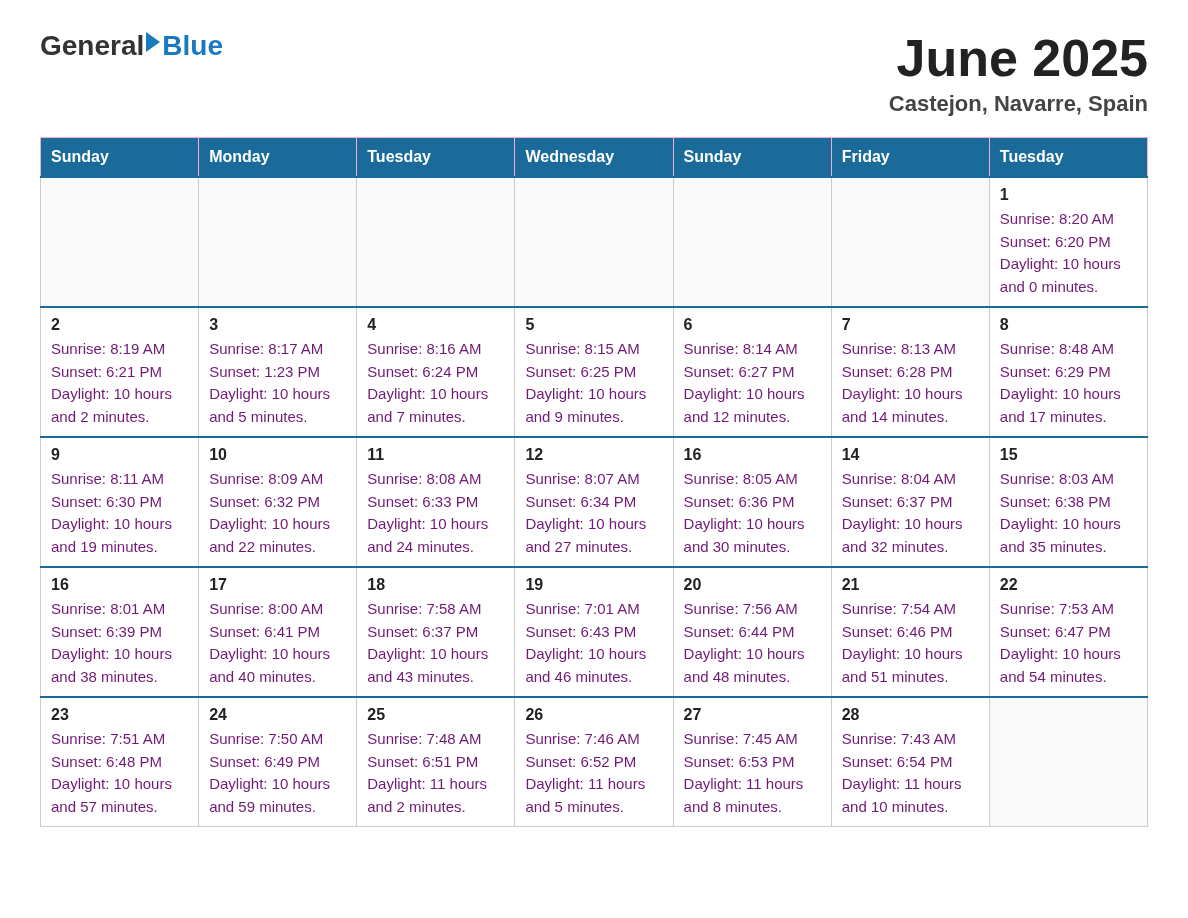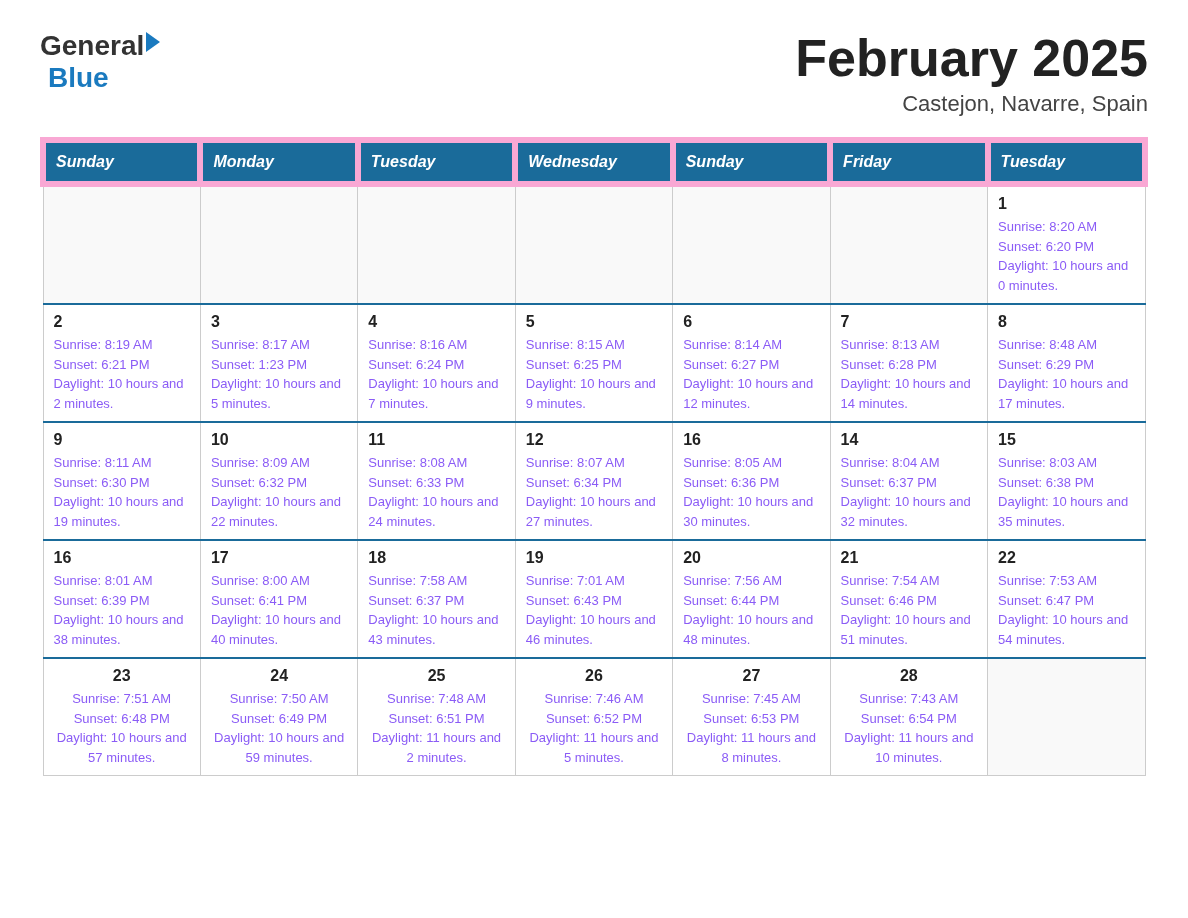--- a/index.html
+++ b/index.html
@@ -25,103 +25,102 @@
       width: 0;
       height: 0;
       border-left: 14px solid #1a7abf;
       border-top: 10px solid transparent;
       border-bottom: 10px solid transparent;
       margin-left: 2px;
       margin-top: -8px;
     }
     .logo-wrapper {
       display: flex;
-      flex-direction: column;
+      flex-direction: row;
     }
     .logo-line1 {
       display: flex;
       align-items: center;
     }
     .logo-line2 {
       font-size: 28px;
       font-weight: bold;
       color: #1a7abf;
-      margin-left: 8px;
+      margin-left: 2px;
     }
     .title-block {
       text-align: right;
     }
     .month-title {
       font-size: 52px;
       font-weight: bold;
       color: #222;
       line-height: 1.1;
     }
     .location {
       font-size: 22px;
       color: #444;
       margin-top: 4px;
+      font-weight: bold;
     }
     .calendar {
       width: 100%;
       border-collapse: collapse;
     }
     .calendar thead tr th {
       background-color: #1a6b9a;
       color: #fff;
       font-size: 16px;
       font-weight: bold;
       padding: 10px 10px;
       text-align: left;
-      border: 6px solid #f9a8d4;
-      font-style: italic;
+      border: 1px solid #f9a8d4;
     }
     .calendar tbody tr td {
       vertical-align: top;
       border: 1px solid #ccc;
       border-top: 2px solid #1a6b9a;
       padding: 8px 10px;
       width: 14.28%;
       min-height: 110px;
       font-size: 13px;
       color: #333;
     }
     .day-number {
       font-size: 16px;
       font-weight: bold;
       color: #222;
       display: block;
       margin-bottom: 4px;
     }
     .day-info {
-      font-size: 13px;
-      color: #8b5cf6;
+      font-size: 15px;
+      color: #701a75;
       line-height: 1.5;
     }
     .empty-cell {
       background: #f9f9f9;
     }
     .last-row td {
       border-bottom: 1px solid #ccc;
-      text-align: center;
     }
   </style>
 </head>
 <body>
 
 <div class="header">
   <div class="logo-wrapper">
     <div class="logo-line1">
       <span class="logo-text-general">General</span>
       <div class="logo-arrow"></div>
     </div>
     <div class="logo-line2">Blue</div>
   </div>
   <div class="title-block">
-    <div class="month-title">February 2025</div>
+    <div class="month-title">June 2025</div>
     <div class="location">Castejon, Navarre, Spain</div>
   </div>
 </div>
 
 <table class="calendar">
   <thead>
     <tr>
     <th>Sunday</th>
         <th>Monday</th>
         <th>Tuesday</th>

